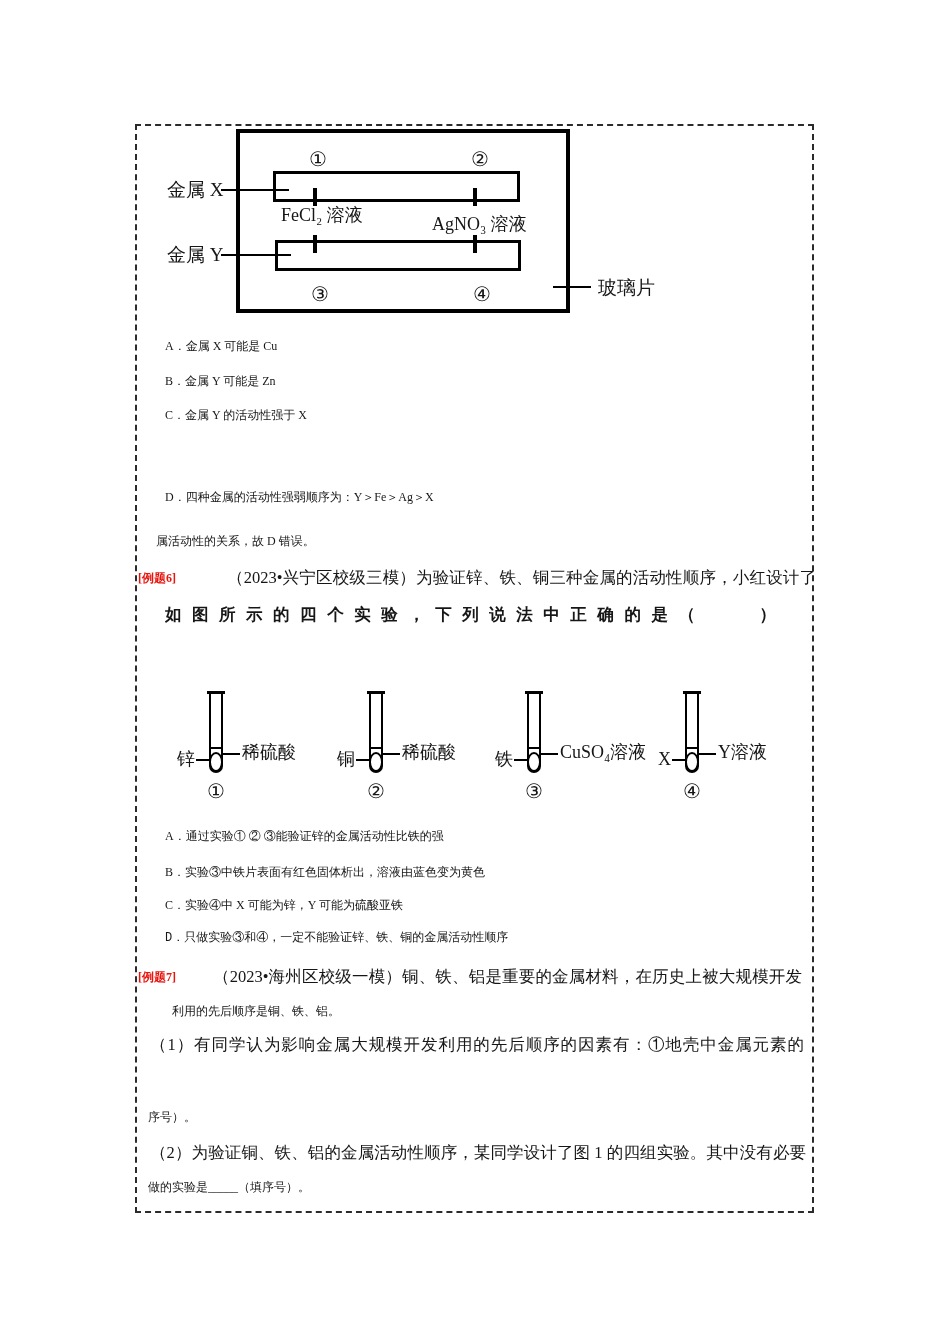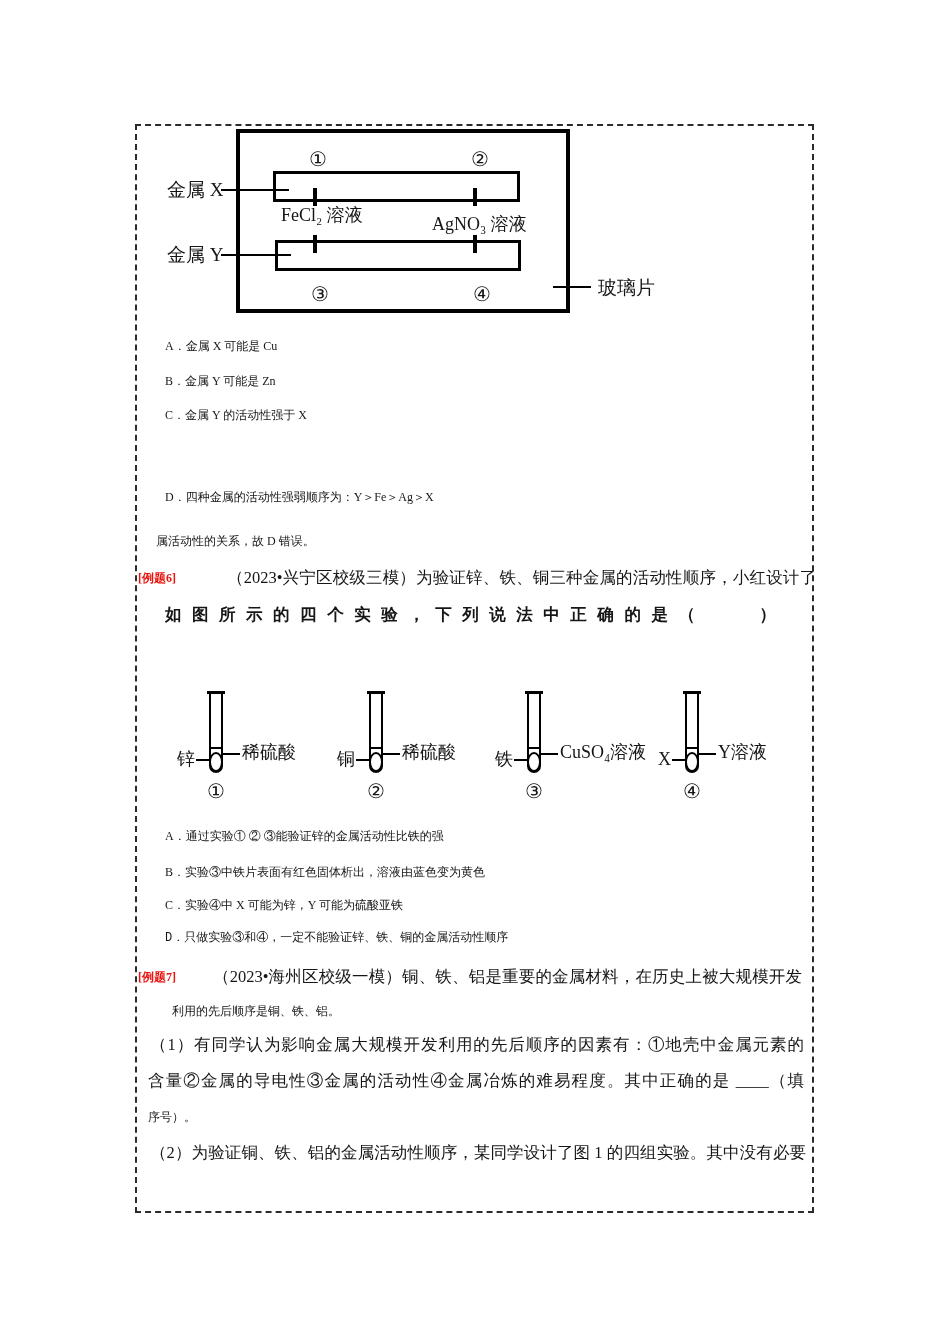--- a/index.html
+++ b/index.html
@@ -124,16 +124,16 @@
 
   <div class="t" style="left:165px;top:824px;">A．通过实验① ② ③能验证锌的金属活动性比铁的强</div>
   <div class="t" style="left:165px;top:893px;">C．实验④中 X 可能为锌，Y 可能为硫酸亚铁</div>
   <div class="t" style="left:165px;top:860px;">B．实验③中铁片表面有红色固体析出，溶液由蓝色变为黄色</div>
   <div class="t" style="left:165px;top:926px;font-family:Liberation Mono, monospace;">D．只做实验③和④，一定不能验证锌、铁、铜的金属活动性顺序</div>
 
   <div class="t red" style="left:138px;top:965px;">[例题7]</div>
   <div class="t just" style="left:213px;top:965px;width:589px;">（2023•海州区校级一模）铜、铁、铝是重要的金属材料，在历史上被大规模开发</div>
   <div class="t" style="left:172px;top:999px;">利用的先后顺序是铜、铁、铝。</div>
   <div class="t just" style="left:150px;top:1033px;width:654px;">（1）有同学认为影响金属大规模开发利用的先后顺序的因素有：①地壳中金属元素的</div>
-  <div class="t just" style="left:148px;top:1069px;width:656px;">含量②金属的导电性③金属的活动性④金属冶炼的难易程度。其中正确的是 ____（填</div>
   <div class="t" style="left:148px;top:1105px;">序号）。</div>
   <div class="t just" style="left:150px;top:1141px;width:656px;">（2）为验证铜、铁、铝的金属活动性顺序，某同学设计了图 1 的四组实验。其中没有必要</div>
+  <div class="t" style="left:148px;top:1175px;">做的实验是_____（填序号）。</div>
 </div>
 
 </body></html>

